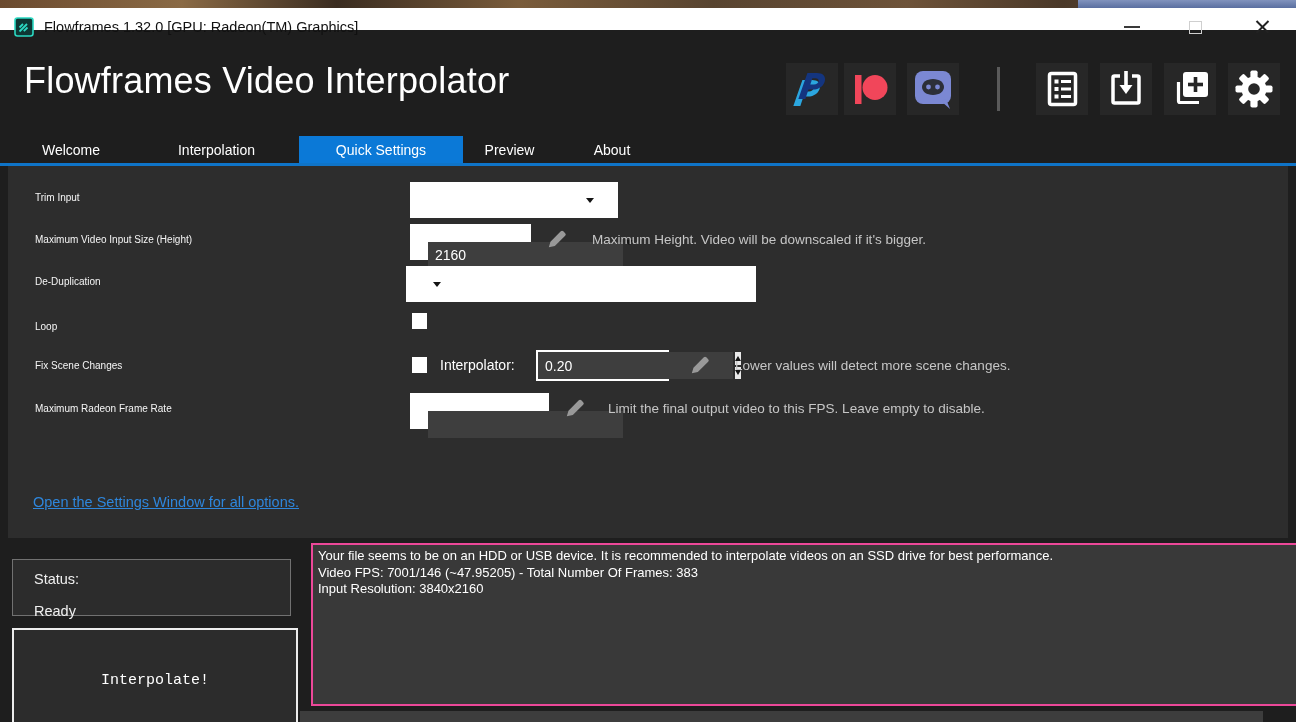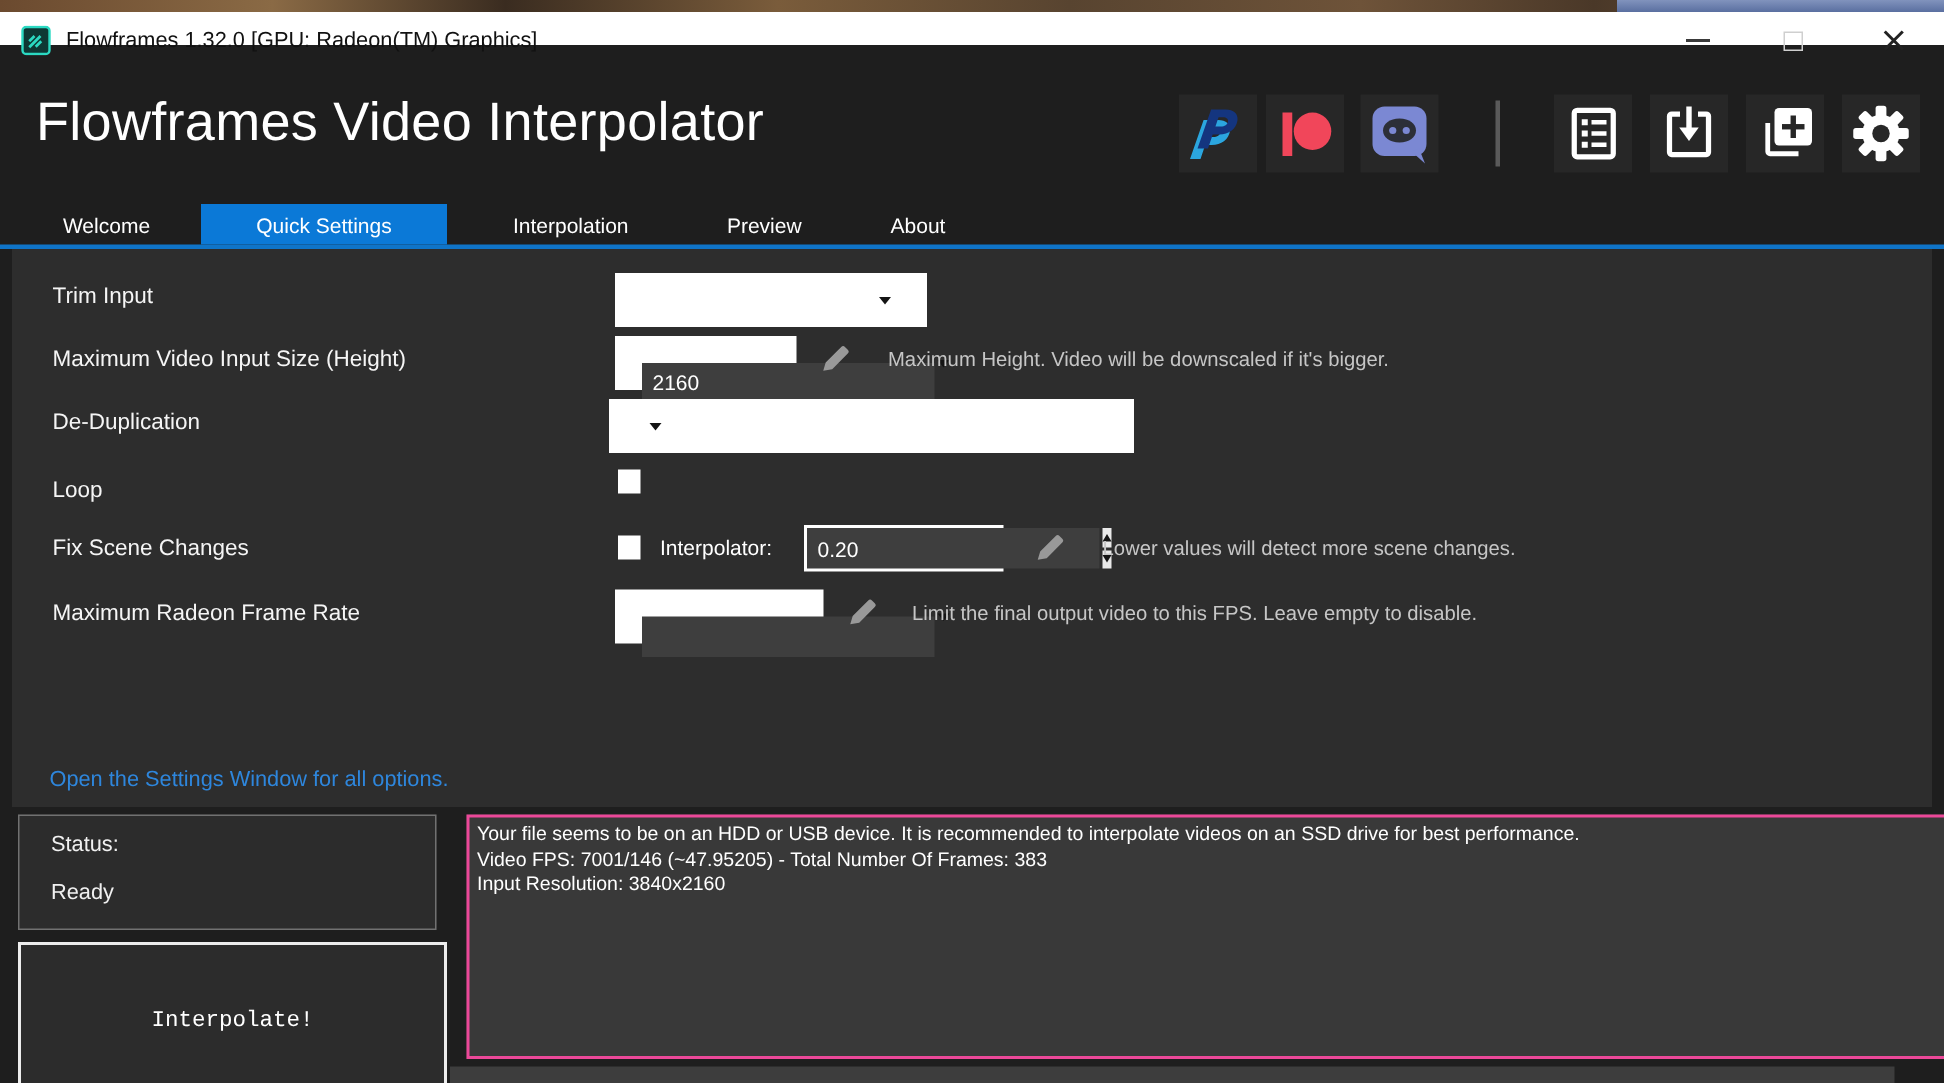--- a/index.html
+++ b/index.html
@@ -34,44 +34,44 @@
   .tool-1{left:1036px;} .tool-2{left:1100px;} .tool-3{left:1164px;} .tool-4{left:1228px;}
   
   .tabbar{position:absolute;left:0;top:90px;width:1296px;height:30px;}
   .tabs{position:absolute;left:8px;top:0;height:27px;display:flex;}
   .tab{height:27px;display:flex;align-items:center;justify-content:center;
     color:#fff;font-size:14px;cursor:default;}
   .tab.active{background:#0b79d7;}
   .tab-underline{position:absolute;left:0;top:27px;width:1296px;height:3px;background:#0f74c8;}
   
   .panel{position:absolute;left:8px;top:120px;width:1280px;height:372px;background:#2d2d2d;}
-  .row-label{position:absolute;left:27px;height:31px;line-height:31px;font-size:15px;color:#f5f5f5;white-space:nowrap;}
+  .row-label{position:absolute;left:27px;height:31px;line-height:31px;font-size:10px;color:#f5f5f5;white-space:nowrap;}
   .hint{position:absolute;height:31px;line-height:31px;font-size:13.5px;color:#c6c6c6;white-space:nowrap;}
   .inline-label{position:absolute;height:31px;line-height:31px;font-size:14px;color:#fff;white-space:nowrap;}
   
   .dd{position:absolute;height:31px;background:#fff;display:flex;padding:18px;box-sizing:border-box;}
   .dd .field{flex:1;background:#3e3e3e;color:#fff;font-size:14px;line-height:27px;padding:0 7px;
     white-space:nowrap;overflow:hidden;border:none;outline:none;font-family:"Liberation Sans",sans-serif;}
   .dd input.field{height:27px;line-height:27px;box-sizing:border-box;}
   .dd .btn{width:21px;margin-left:2px;background:#e4e4e4;display:flex;align-items:center;justify-content:center;}
   .tri-down{width:0;height:0;border-left:4px solid transparent;border-right:4px solid transparent;border-top:5px solid #141414;}
   
   .spin{position:absolute;height:31px;background:#fff;display:flex;padding:2px;box-sizing:border-box;}
   .spin .field{flex:1;background:#3e3e3e;color:#fff;font-size:14px;padding:0 7px;border:none;outline:none;
     font-family:Liberation Sans, sans-serif;}
   .spin .btn-col{width:17px;margin-left:2px;display:flex;flex-direction:column;}
   .spin .sbtn{flex:1;background:#e9e9e9;display:flex;align-items:center;justify-content:center;}
   .spin .sbtn + .sbtn{margin-top:2px;}
   .tri-up-s{width:0;height:0;border-left:3.5px solid transparent;border-right:3.5px solid transparent;border-bottom:5px solid #141414;}
   .tri-down-s{width:0;height:0;border-left:3.5px solid transparent;border-right:3.5px solid transparent;border-top:5px solid #141414;}
   .checkbox{position:absolute;width:15px;height:16px;background:#fff;}
   .pencil{position:absolute;width:24px;height:26px;}
-  .settings-link{position:absolute;left:25px;top:346px;font-size:14.5px;color:#2e86dc;cursor:pointer;}
-  
-  .status-box{position:absolute;left:12px;top:497px;width:279px;height:77px;
+  .settings-link{position:absolute;left:25px;top:328px;font-size:14.5px;color:#2e86dc;text-decoration:underline;cursor:pointer;}
+  
+  .status-box{position:absolute;left:12px;top:513px;width:279px;height:57px;
     background:#2c2c2c;border:1px solid #717171;box-sizing:border-box;}
   .status-label{position:absolute;left:21px;top:11px;font-size:14.5px;color:#f0f0f0;}
   .status-value{position:absolute;left:21px;top:43px;font-size:14.5px;color:#f0f0f0;}
   .interpolate-btn{position:absolute;left:12px;top:582px;width:286px;height:108px;
     background:#2c2c2c;border:2px solid #ededed;box-sizing:border-box;text-align:center;cursor:pointer;}
   .interpolate-btn span{display:inline-block;margin-top:42px;font-size:15px;color:#fff;font-family:Liberation Mono, monospace;}
   .log-box{position:absolute;left:311px;top:497px;width:1036px;height:163px;
     background:#393939;border:2px solid #ec4899;box-sizing:border-box;}
   .log-text{position:absolute;left:5px;top:3px;right:24px;font-size:13px;line-height:16.5px;color:#fff;}
   .log-line{white-space:nowrap;overflow:hidden;}
@@ -181,22 +181,22 @@
           <rect x="-3.6" y="-18.5" width="7.2" height="10" rx="1.8" transform="rotate(315)"></rect>
         </g>
         <circle r="5.8" fill="#272727"></circle>
       </g>
     </svg>
   </div>
 
   <div class="tabbar">
     <div class="tabs">
       <div class="tab" style="width:126px">Welcome</div>
+      <div class="tab" style="width:165px">Interpolation</div>
       <div class="tab active" style="width:164px">Quick Settings</div>
-      <div class="tab" style="width:165px">Interpolation</div>
       <div class="tab" style="width:93px">Preview</div>
       <div class="tab" style="width:112px">About</div>
     </div>
     <div class="tab-underline"></div>
   </div>
 
   <div class="panel">
 
     <div class="row-label" style="top:16px">Trim Input</div>
     <div class="dd" style="left:402px;top:16px;width:208px">

